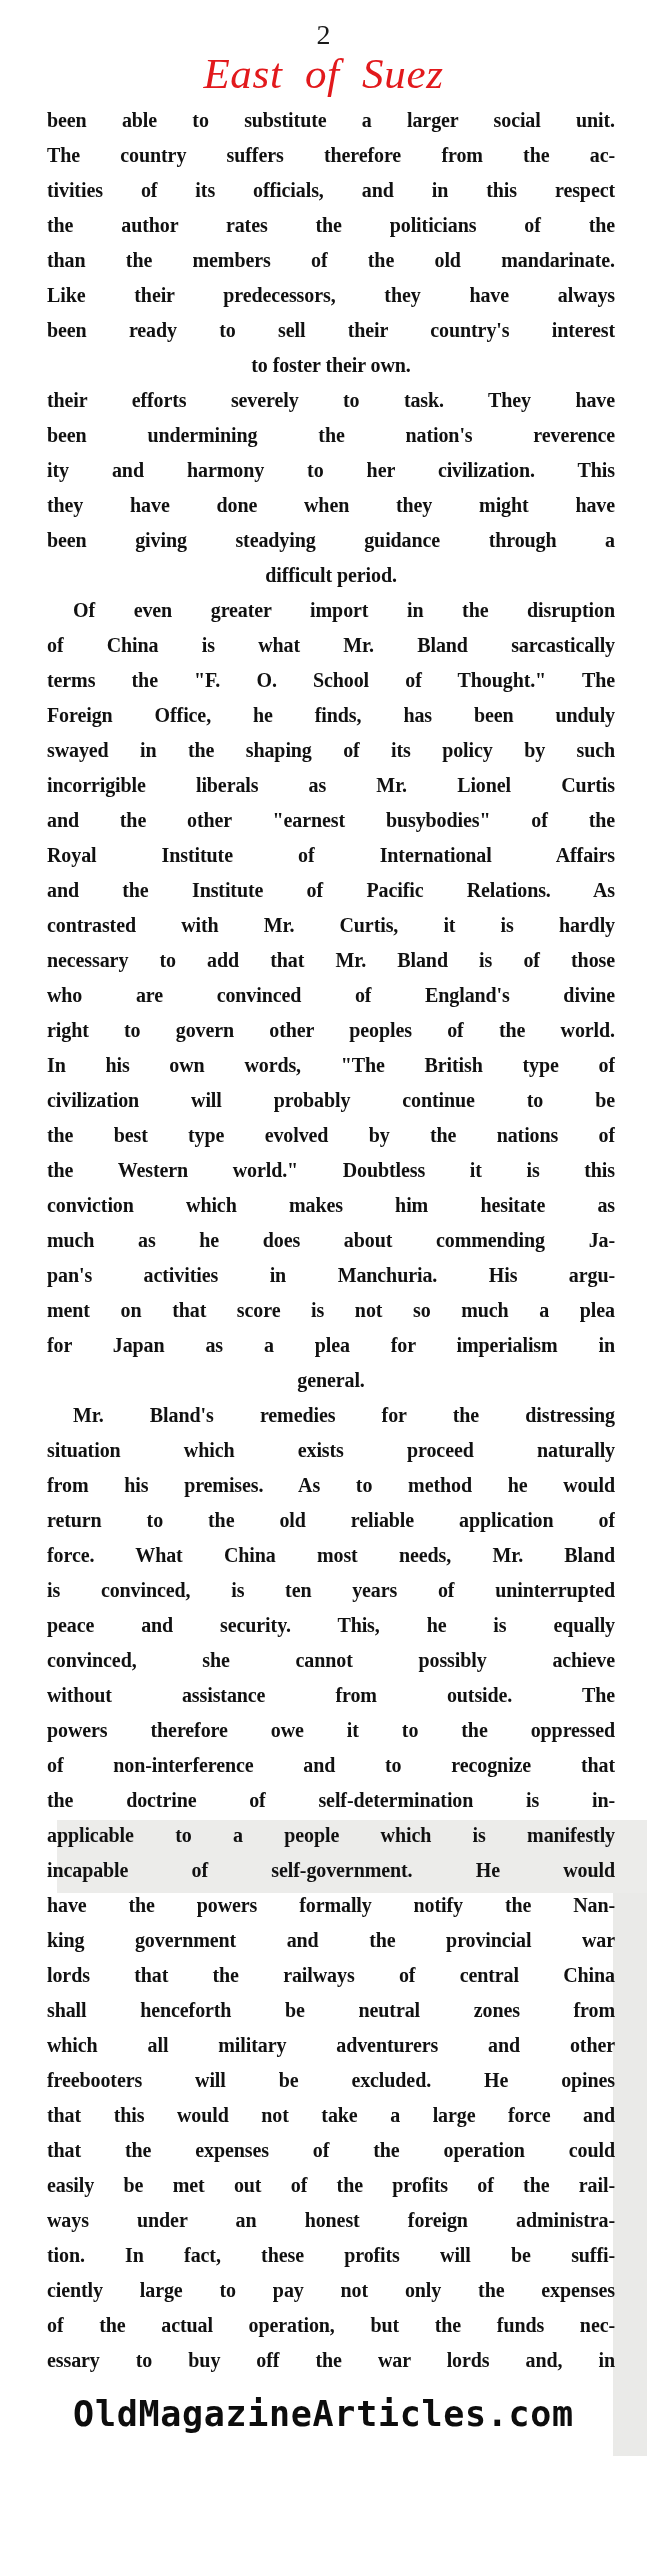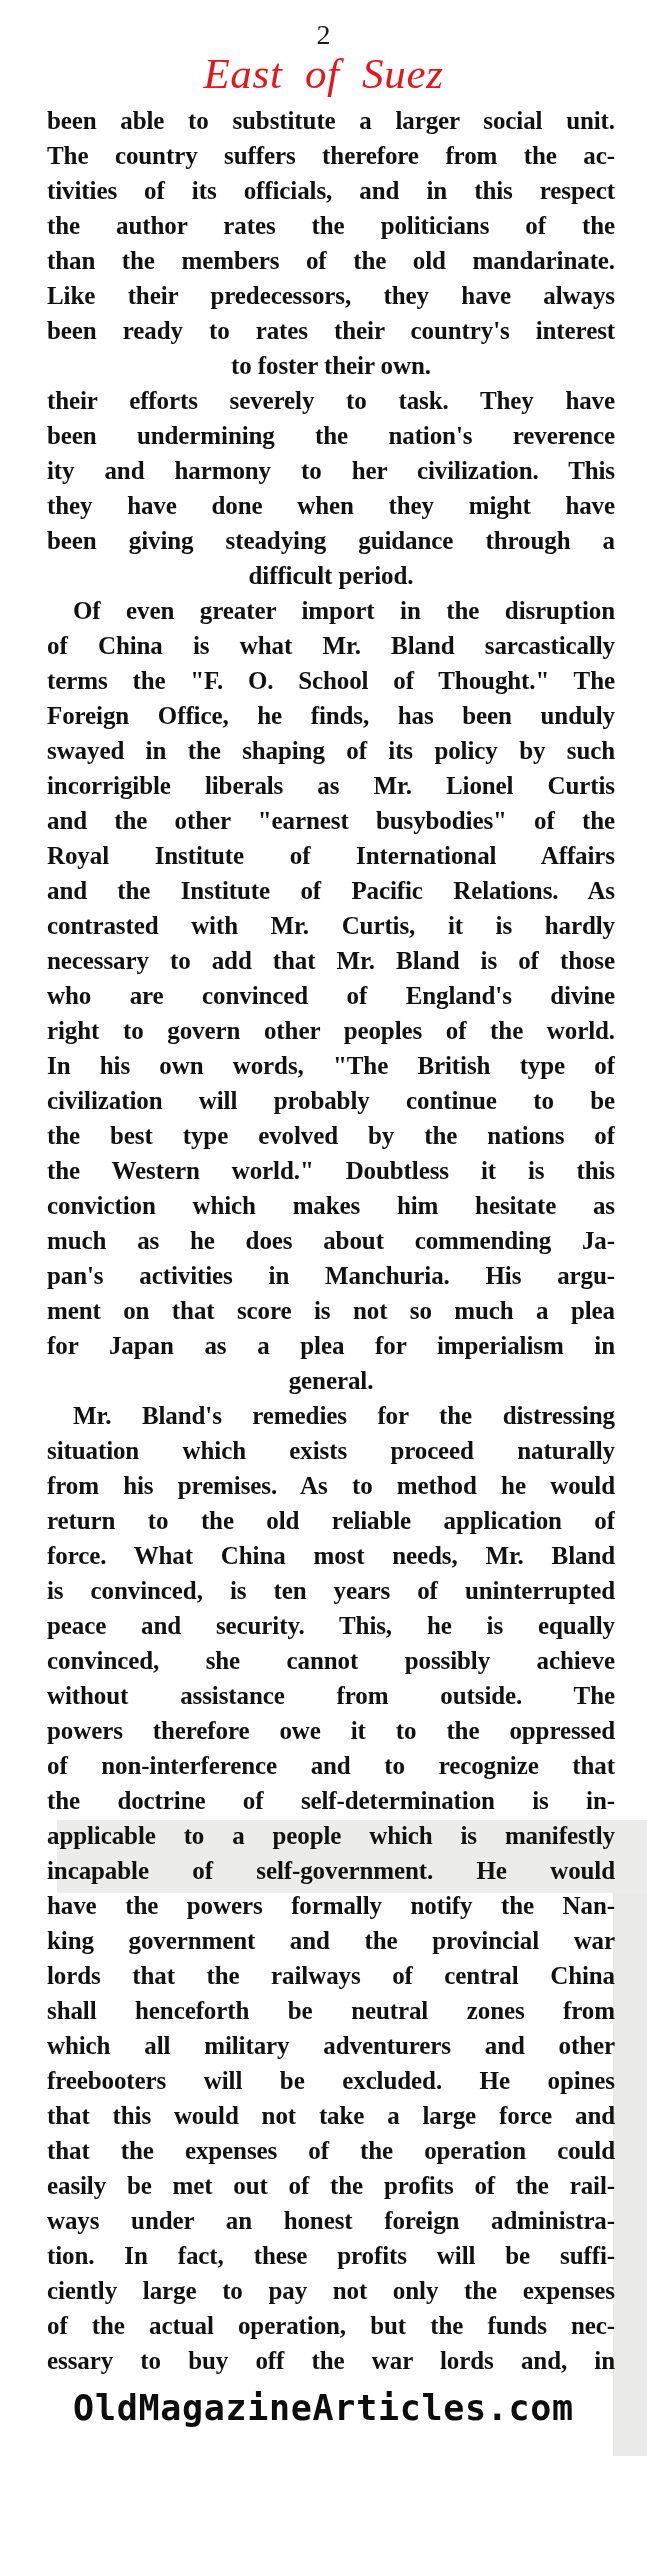--- a/index.html
+++ b/index.html
@@ -29,21 +29,21 @@
     line-height:53px;
     word-spacing:10.8px;
     letter-spacing:0.7px;
   }
   .article-body{
     position:relative;
     z-index:2;
     margin:2.7px 0 0 47px;
     width:568px;
     font-weight:bold;
-    font-size:25px;
+    font-size:20px;
     letter-spacing:-0.1px;
   }
   .para{margin:0;padding:0;}
   .line{
     height:35px;
     line-height:35px;
     overflow:hidden;
     text-align:justify;
   }
   .line::after{
@@ -51,21 +51,21 @@
     display:inline-block;
     width:100%;
     height:0;
   }
   .line.indent{ text-indent:26px; }
   .line.last{ text-align:center; }
   .line.last::after{ content:none; }
   .watermark{
     position:relative;
     z-index:2;
-    margin-top:11px;
+    margin-top:17px;
     text-align:center;
     font-family:"DejaVu Sans Mono", monospace;
     font-weight:bold;
     font-size:35px;
     line-height:38px;
     letter-spacing:0.7px;
     color:#0d0d0d;
   }
   
   .seam-shade{
@@ -96,21 +96,21 @@
   <div class="article-title" style="color: rgb(226, 25, 28);">East of Suez</div>
 
   <div class="article-body">
       <div class="para">
         <div class="line">been able to substitute a larger social unit.</div>
         <div class="line">The country suffers therefore from the ac-</div>
         <div class="line">tivities of its officials, and in this respect</div>
         <div class="line">the author rates the politicians of the</div>
         <div class="line">than the members of the old mandarinate.</div>
         <div class="line">Like their predecessors, they have always</div>
-        <div class="line">been ready to rates their country's interest</div>
+        <div class="line">been ready to sell their country's interest</div>
         <div class="line last">to foster their own.</div>
       </div>
       <div class="para">
         <div class="line">their efforts severely to task. They have</div>
         <div class="line">been undermining the nation's reverence</div>
         <div class="line">ity and harmony to her civilization. This</div>
         <div class="line">they have done when they might have</div>
         <div class="line">been giving steadying guidance through a</div>
         <div class="line last">difficult period.</div>
       </div>

